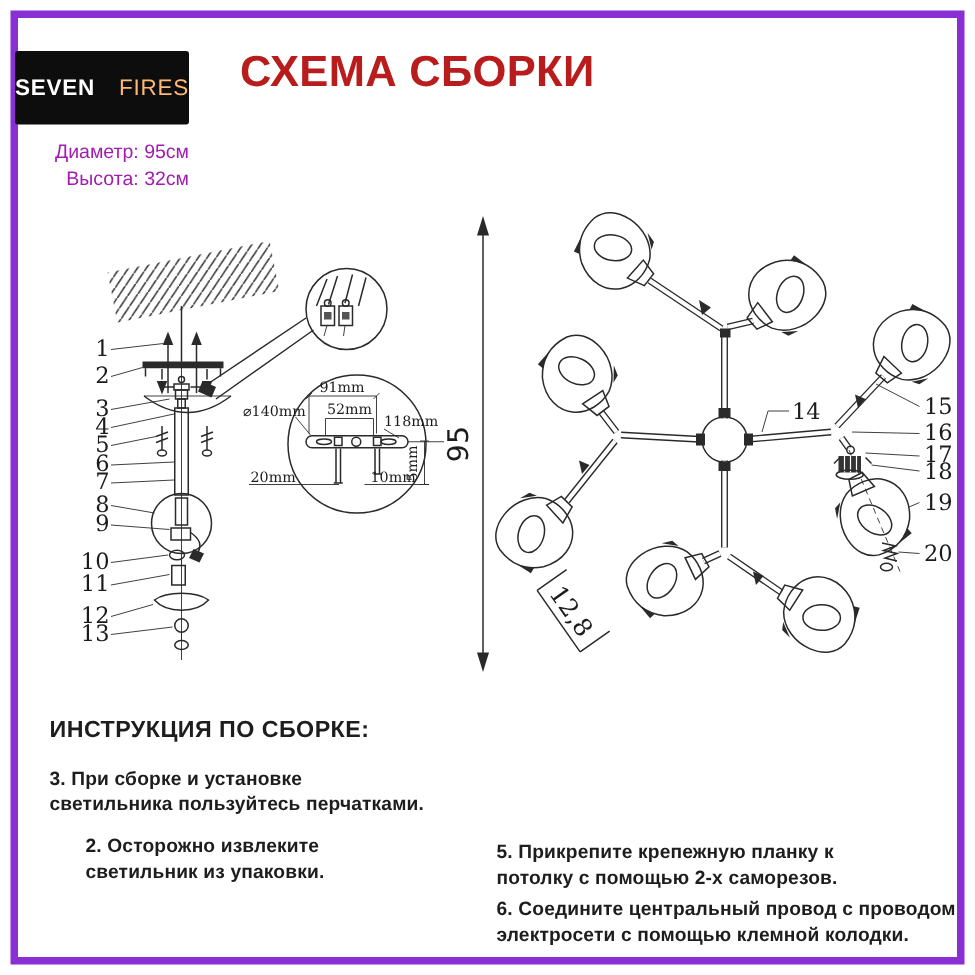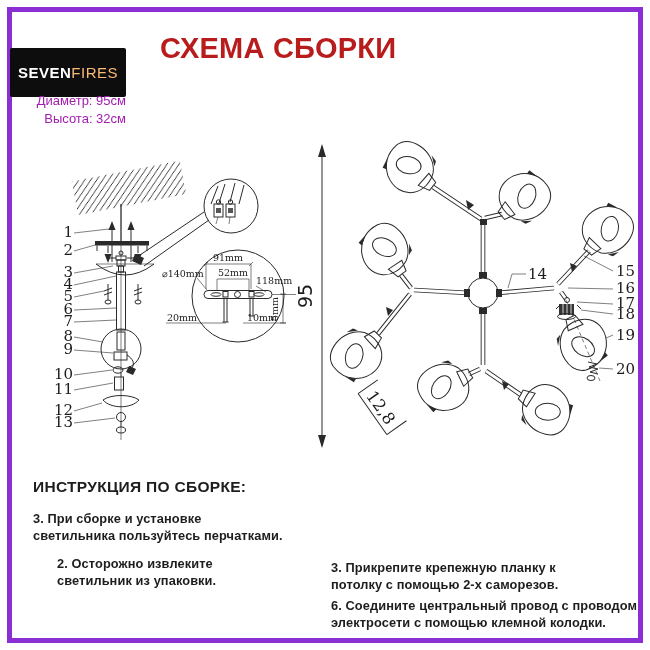--- a/index.html
+++ b/index.html
@@ -1,20 +1,20 @@
 <!DOCTYPE html>
 <html><head>
 <meta charset="utf-8">
 <style>
   html,body{margin:0;padding:0;background:#fff;}
   .page{position:relative;width:650px;height:650px;background:#fff;overflow:hidden;
         font-family:"Liberation Sans",sans-serif;color:#1d1d1d;}
   .frame{position:absolute;inset:7px;border:5px solid #8a2fd3;pointer-events:none;}
-  .logo{position:absolute;left:10px;top:48px;width:116px;height:49px;background:#0d0d0d;
-        display:flex;align-items:center;justify-content:center;border-radius:2px;}
+  .logo{position:absolute;left:10px;top:34px;width:116px;height:49px;background:#0d0d0d;
+        display:flex;align-items:center;justify-content:space-between;border-radius:2px;}
   .logo .b{color:#fff;font-weight:800;font-size:15px;letter-spacing:.5px;}
   .logo .l{color:#fdba74;font-weight:400;font-size:15px;letter-spacing:.5px;}
   .dims{position:absolute;left:0px;top:92px;width:126px;text-align:right;
         font-size:13px;font-weight:500;line-height:18px;color:#a21caf;}
   .title{position:absolute;left:160px;top:33px;font-size:29px;font-weight:700;
          line-height:30px;letter-spacing:.2px;color:#b91c1c;}
   .diagram{position:absolute;left:0;top:128px;width:650px;height:340px;}
   .ln{stroke:#2a2a2a;stroke-width:1;fill:none;}
   .thin{stroke:#2a2a2a;stroke-width:.6;fill:none;}
   .fillD{fill:#2a2a2a;stroke:none;}
@@ -242,17 +242,17 @@
         <text class="num" x="616" y="374">20</text>
       </g>
     </g>
   </svg>
 
   <div class="instr-head">ИНСТРУКЦИЯ ПО СБОРКЕ:</div>
   <div class="instr i1">3. При сборке и установке
 светильника пользуйтесь перчатками.</div>
   <div class="instr i2">2. Осторожно извлеките
 светильник из упаковки.</div>
-  <div class="instr i5">3. Прикрепите крепежную планку к
+  <div class="instr i5">5. Прикрепите крепежную планку к
 потолку с помощью 2-х саморезов.</div>
   <div class="instr i6">6. Соедините центральный провод с проводом
 электросети с помощью клемной колодки.</div>
 </div>
 
 </body></html>

